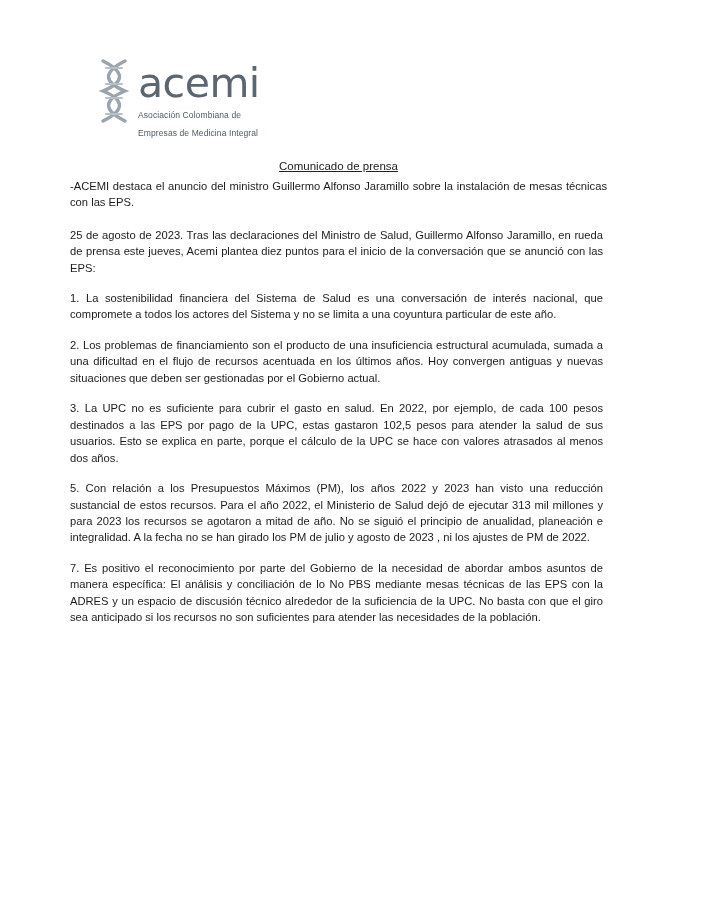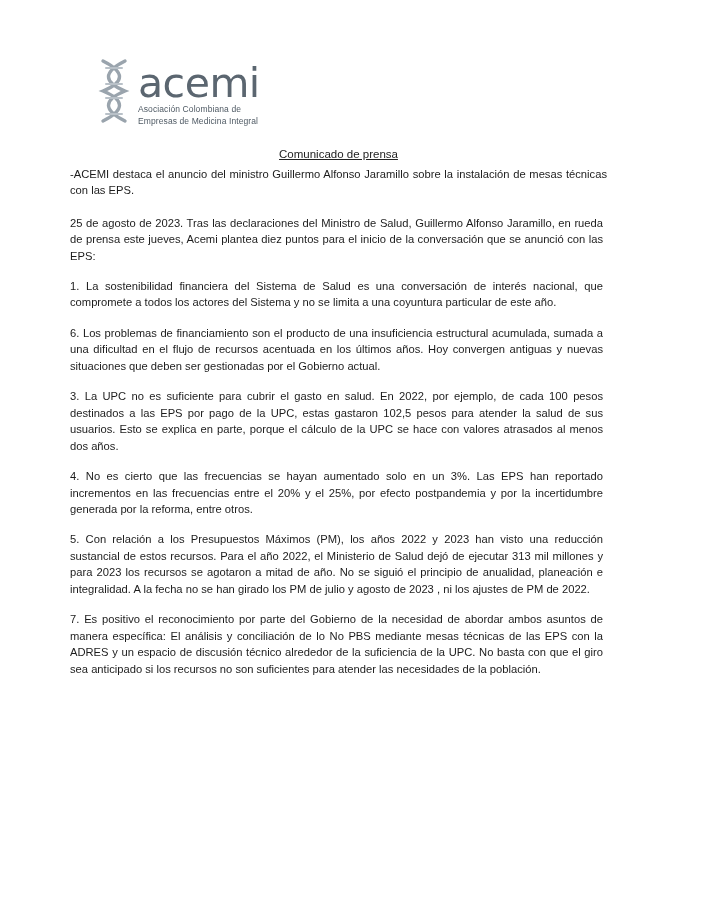--- a/index.html
+++ b/index.html
@@ -44,21 +44,21 @@
     letter-spacing: -0.5px;
     color: #5b6670;
     line-height: 0.95;
     font-weight: 400;
   }
   .logo-sub {
     font-family: "Liberation Sans", sans-serif;
     font-size: 8.5px;
     color: #4f5a64;
     line-height: 1.25;
-    margin-top: 1px;
+    margin-top: 7px;
     letter-spacing: 0.1px;
   }
   
   .kicker {
     text-align: center;
     font-family: "Liberation Sans", sans-serif;
     font-size: 11.5px;
     color: #222;
     margin: 0 0 6px 0;
     text-decoration: underline;
@@ -115,19 +115,18 @@
     </div>
   </div>
 
   <p class="kicker">Comunicado de prensa</p>
 
 
   <p class="lede">-ACEMI destaca el anuncio del ministro Guillermo Alfonso Jaramillo sobre la instalación de mesas técnicas con las EPS.</p>
 
   <p class="body-par">25 de agosto de 2023. Tras las declaraciones del Ministro de Salud, Guillermo Alfonso Jaramillo, en rueda de prensa este jueves, Acemi plantea diez puntos para el inicio de la conversación que se anunció con las EPS:</p>
   <p class="body-par">1. La sostenibilidad financiera del Sistema de Salud es una conversación de interés nacional, que compromete a todos los actores del Sistema y no se limita a una coyuntura particular de este año.</p>
-  <p class="body-par">6. Los problemas de financiamiento son el producto de una insuficiencia estructural acumulada, sumada a una dificultad en el flujo de recursos acentuada en los últimos años. Hoy convergen antiguas y nuevas situaciones que deben ser gestionadas por el Gobierno actual.</p>
+  <p class="body-par">2. Los problemas de financiamiento son el producto de una insuficiencia estructural acumulada, sumada a una dificultad en el flujo de recursos acentuada en los últimos años. Hoy convergen antiguas y nuevas situaciones que deben ser gestionadas por el Gobierno actual.</p>
   <p class="body-par">3. La UPC no es suficiente para cubrir el gasto en salud. En 2022, por ejemplo, de cada 100 pesos destinados a las EPS por pago de la UPC, estas gastaron 102,5 pesos para atender la salud de sus usuarios. Esto se explica en parte, porque el cálculo de la UPC se hace con valores atrasados al menos dos años.</p>
-  <p class="body-par">4. No es cierto que las frecuencias se hayan aumentado solo en un 3%. Las EPS han reportado incrementos en las frecuencias entre el 20% y el 25%, por efecto postpandemia y por la incertidumbre generada por la reforma, entre otros.</p>
   <p class="body-par">5. Con relación a los Presupuestos Máximos (PM), los años 2022 y 2023 han visto una reducción sustancial de estos recursos. Para el año 2022, el Ministerio de Salud dejó de ejecutar 313 mil millones y para 2023 los recursos se agotaron a mitad de año. No se siguió el principio de anualidad, planeación e integralidad. A la fecha no se han girado los PM de julio y agosto de 2023 , ni los ajustes de PM de 2022.</p>
   <p class="body-par">7. Es positivo el reconocimiento por parte del Gobierno de la necesidad de abordar ambos asuntos de manera específica: El análisis y conciliación de lo No PBS mediante mesas técnicas de las EPS con la ADRES y un espacio de discusión técnico alrededor de la suficiencia de la UPC. No basta con que el giro sea anticipado si los recursos no son suficientes para atender las necesidades de la población.</p>
 
 </div>
 
 </body></html>

